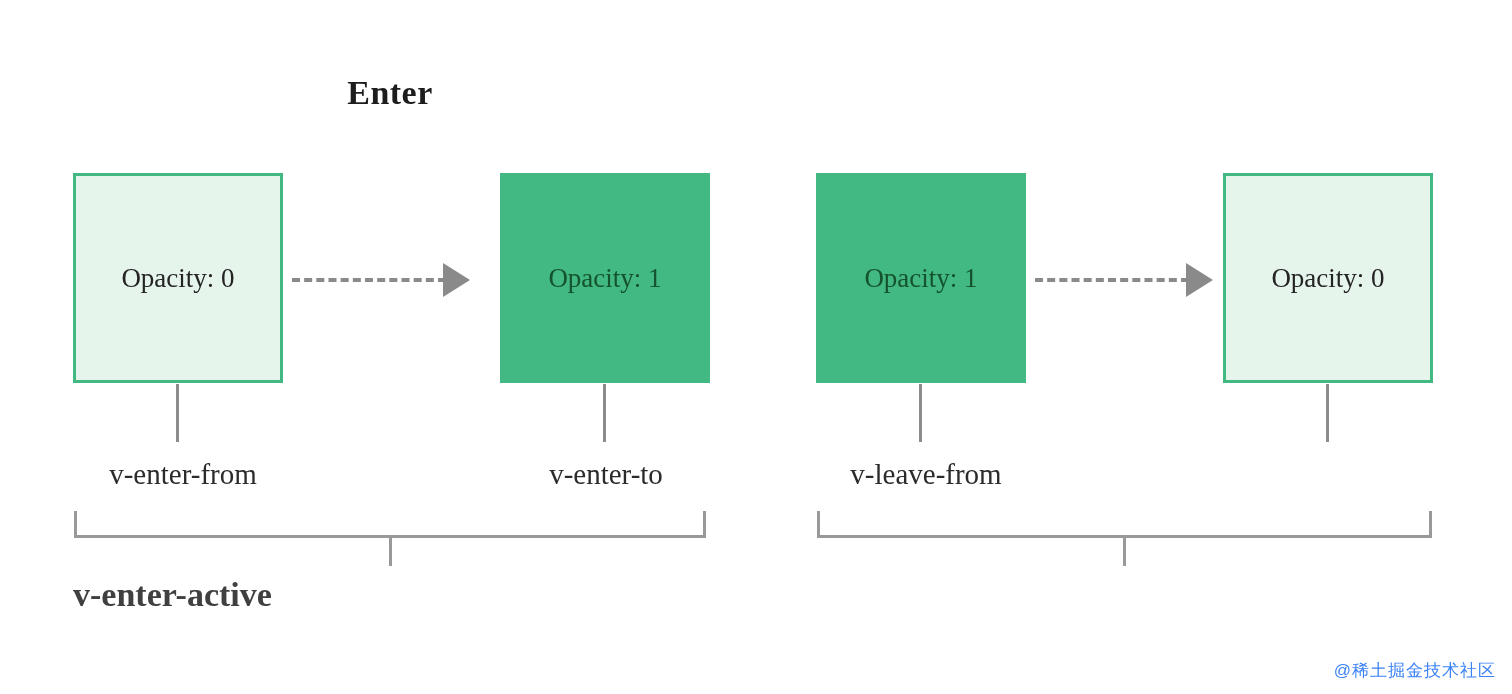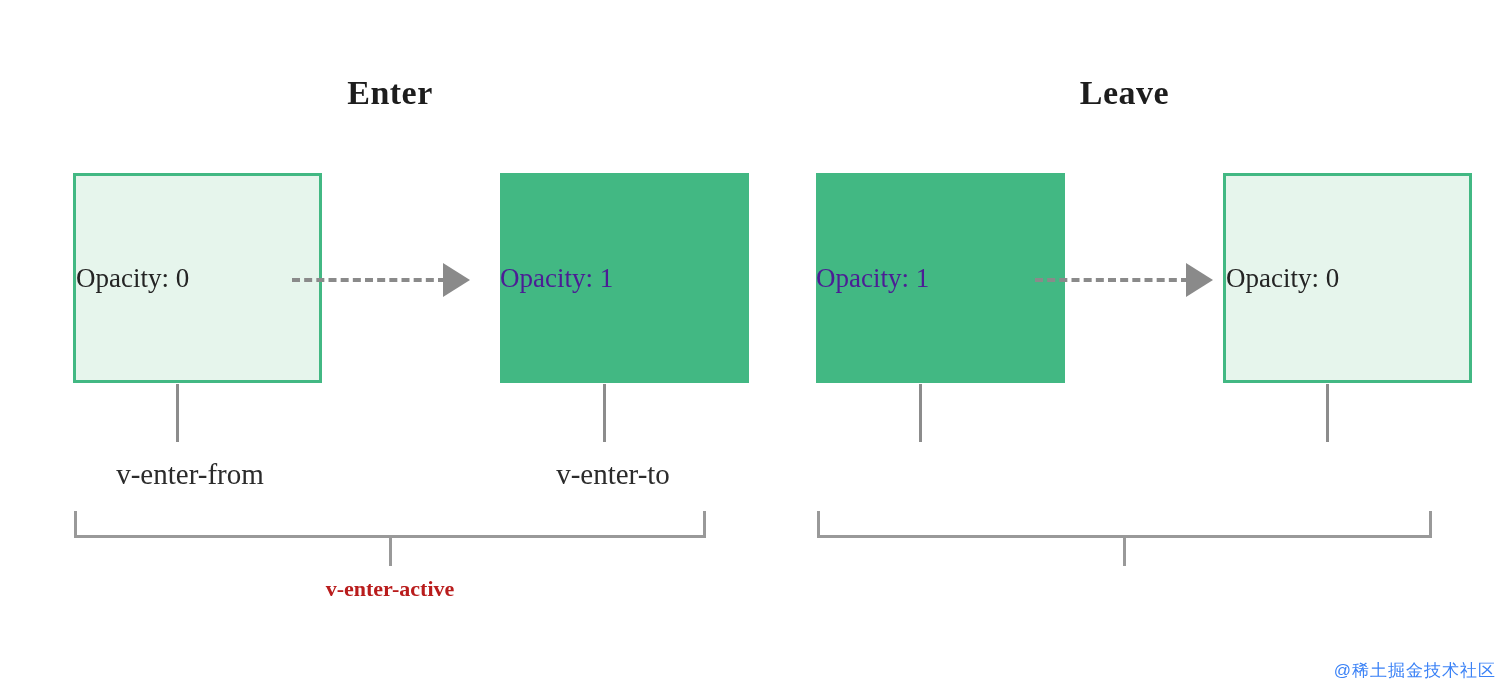--- a/index.html
+++ b/index.html
@@ -33,39 +33,39 @@
     text-align: center;
     font-size: 34px;
     font-weight: 700;
     color: #1d1d1d;
     letter-spacing: 0.5px;
   }
 
   .box {
     position: absolute;
     top: 163px;
-    width: 249px;
+    width: 210px;
     height: 210px;
     box-sizing: border-box;
     display: flex;
     align-items: center;
-    justify-content: flex-start;
+    justify-content: center;
     font-size: 27px;
   }
   .box-from { left: 0; }
   .panel-enter .box-to { left: 427px; }
   .panel-leave .box-to { left: 407px; }
   .box-outline {
     background: #e6f5ec;
     border: 3px solid #42b883;
     color: #242424;
   }
   .box-solid {
     background: #42b883;
-    color: #4c1d95;
+    color: #14532d;
   }
 
   .arrow {
     position: absolute;
     left: 219px;
     top: 253px;
     width: 178px;
     height: 34px;
     display: flex;
     align-items: center;
@@ -95,21 +95,20 @@
   .panel-enter .connector-to { left: 530px; }
   .panel-leave .connector-to { left: 510px; }
 
   .class-label {
     position: absolute;
     top: 448px;
     transform: translateX(-50%);
     font-size: 29px;
     color: #2b2b2b;
     white-space: nowrap;
-    margin-left: 7px;
   }
   .label-from { left: 110px; }
   .panel-enter .label-to { left: 533px; }
   .panel-leave .label-to { left: 518px; }
 
   .bracket {
     position: absolute;
     left: 1px;
     right: 1px;
     top: 501px;
@@ -125,24 +124,24 @@
     height: 28px;
     width: 3px;
     background: #999999;
     left: calc(50% - 1.5px);
   }
   .active-label {
     position: absolute;
     top: 566px;
     left: 0;
     right: 0;
-    text-align: center;
-    font-size: 22px;
+    text-align: left;
+    font-size: 34px;
     font-weight: 700;
-    color: #b91c1c;
+    color: #404040;
     white-space: nowrap;
   }
 
   .watermark {
     position: absolute;
     right: 16px;
     bottom: 12px;
     font-size: 17px;
     color: #3b82f6;
     letter-spacing: 1px;
@@ -174,37 +173,37 @@
 
     <div class="class-label label-from">v-enter-from</div>
     <div class="class-label label-to">v-enter-to</div>
 
     <div class="bracket"></div>
     <div class="bracket-stem"></div>
     <div class="active-label">v-enter-active</div>
   </section>
 
   <section class="panel panel-leave">
-    <h2 class="panel-title">Leave</h2>
 
     <div class="box box-solid box-from">
       <span>Opacity: 1</span>
     </div>
 
     <div class="arrow">
       <div class="arrow-dash"></div>
       <div class="arrow-head"></div>
     </div>
 
     <div class="box box-outline box-to">
       <span>Opacity: 0</span>
     </div>
 
     <div class="connector connector-from"></div>
     <div class="connector connector-to"></div>
 
+    <div class="class-label label-from">v-leave-from</div>
 
     <div class="bracket"></div>
     <div class="bracket-stem"></div>
   </section>
 
   <div class="watermark">@稀土掘金技术社区</div>
 </div>
 
 </body></html>

